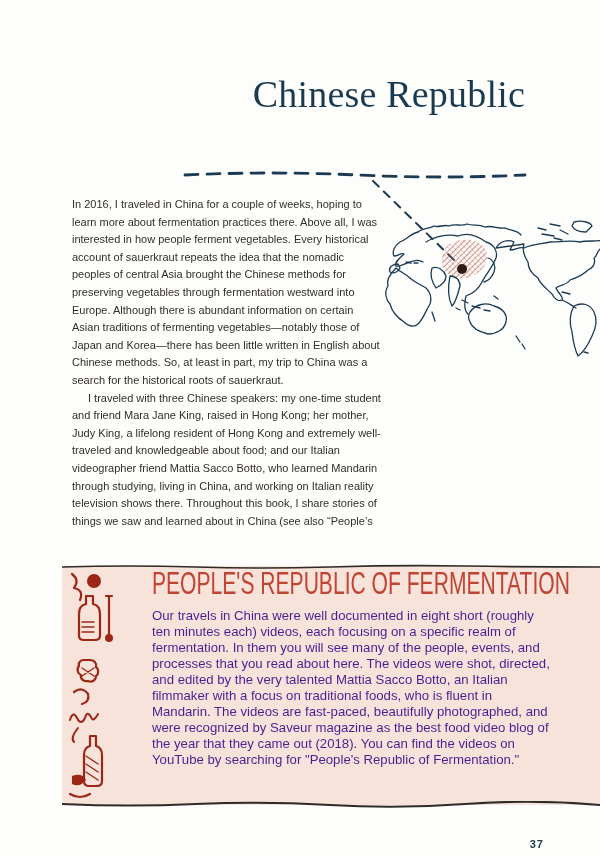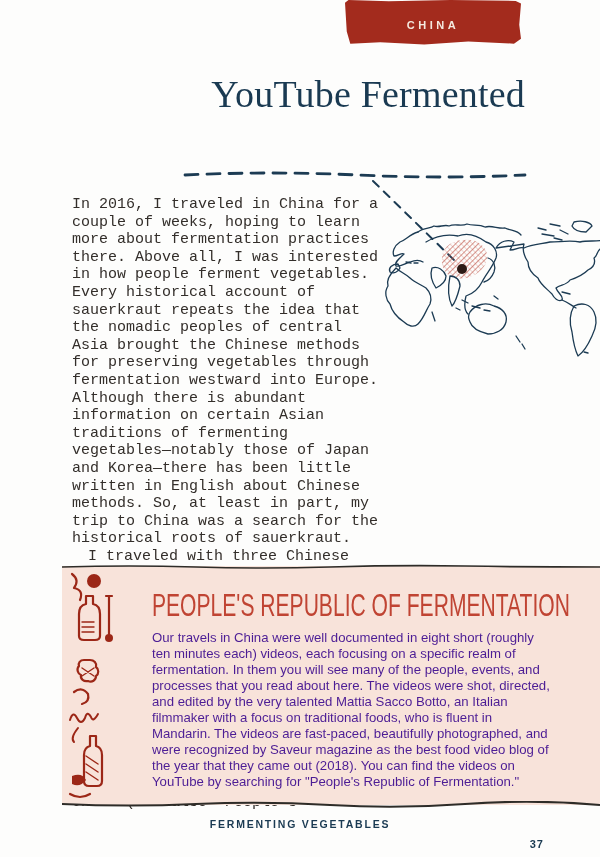--- a/index.html
+++ b/index.html
@@ -22,33 +22,33 @@
     font-family:"Liberation Serif",serif;font-weight:400;color:#1a3a52;
     font-size:38px;line-height:45px;text-align:right;letter-spacing:.2px;
   }
   .title span{display:block;}
   
   .dash-rule{position:absolute;left:183px;top:168px;}
   .map-svg{position:absolute;left:370px;top:176px;}
   
   .bodycol{
     position:absolute;left:72px;top:196px;width:309px;
-    font-family:Liberation Mono, monospace;font-size:15px;line-height:17.6px;color:#332e2a;
+    font-family:Liberation Sans, sans-serif;font-size:11px;line-height:17.6px;color:#332e2a;
   }
   .bodycol p{margin:0;}
   .bodycol p.indent{text-indent:16px;}
   
   .callout{
     position:absolute;left:62px;top:566px;width:538px;height:239px;background:#f8e3da;
   }
   .box-edge{position:absolute;left:0;}
   .box-edge.top{top:-3px;}
   .box-edge.bottom{bottom:-3px;}
   .doodle{position:absolute;left:2px;top:4px;}
-  .callout-content{margin:0 46px 0 90px;padding-top:22px;}
+  .callout-content{margin:0 46px 0 90px;}
   .callout-heading-wrap{height:32px;}
   .callout-heading{
     margin:0;font-family:"Liberation Sans",sans-serif;font-weight:400;color:#c04433;
     font-size:31px;letter-spacing:0px;white-space:nowrap;
     transform:scaleX(0.68);transform-origin:left top;
   }
   .callout-body{
     margin:10px 0 0 0;font-size:13.2px;line-height:16px;color:#4c1d95;
   }
   
@@ -59,26 +59,23 @@
   .footer-page{
     position:absolute;right:56px;top:818px;
     font-size:11px;font-weight:bold;letter-spacing:1px;color:#1a3a52;margin-top:20px;
   }
 </style>
 </head>
 <body>
 
 <div class="page">
 
-  <div class="banner">
-    <span>CHINA</span>
-  </div>
 
   <h1 class="title">
-    <span>YouTube Fermented</span>
+    <span>Chinese Republic</span>
   </h1>
 
   <svg class="dash-rule" width="344" height="14" viewBox="0 0 344 14">
     <path d="M2,7 q86,-4 172,0 t168,0" fill="none" stroke="#1c3b53" stroke-width="2.8" stroke-dasharray="13 9" stroke-linecap="round"></path>
   </svg>
 
   <div class="bodycol">
     <p>In 2016, I traveled in China for a couple of weeks, hoping to learn more about fermentation practices there. Above all, I was interested in how people ferment vegetables. Every historical account of sauerkraut repeats the idea that the nomadic peoples of central Asia brought the Chinese methods for preserving vegetables through fermentation westward into Europe. Although there is abundant information on certain Asian traditions of fermenting vegetables—notably those of Japan and Korea—there has been little written in English about Chinese methods. So, at least in part, my trip to China was a search for the historical roots of sauerkraut.</p>
     <p class="indent">I traveled with three Chinese speakers: my one-time student and friend Mara Jane King, raised in Hong Kong; her mother, Judy King, a lifelong resident of Hong Kong and extremely well-traveled and knowledgeable about food; and our Italian videographer friend Mattia Sacco Botto, who learned Mandarin through studying, living in China, and working on Italian reality television shows there. Throughout this book, I share stories of things we saw and learned about in China (see also “People’s</p>
   </div>
@@ -167,16 +164,15 @@
     </svg>
 
     <div class="callout-content">
       <div class="callout-heading-wrap">
         <h2 class="callout-heading">PEOPLE'S REPUBLIC OF FERMENTATION</h2>
       </div>
       <p class="callout-body">Our travels in China were well documented in eight short (roughly ten minutes each) videos, each focusing on a specific realm of fermentation. In them you will see many of the people, events, and processes that you read about here. The videos were shot, directed, and edited by the very talented Mattia Sacco Botto, an Italian filmmaker with a focus on traditional foods, who is fluent in Mandarin. The videos are fast-paced, beautifully photographed, and were recognized by Saveur magazine as the best food video blog of the year that they came out (2018). You can find the videos on YouTube by searching for "People's Republic of Fermentation."</p>
     </div>
   </div>
 
-  <div class="footer-title">FERMENTING VEGETABLES</div>
   <div class="footer-page">37</div>
 
 </div>
 
 </body></html>

